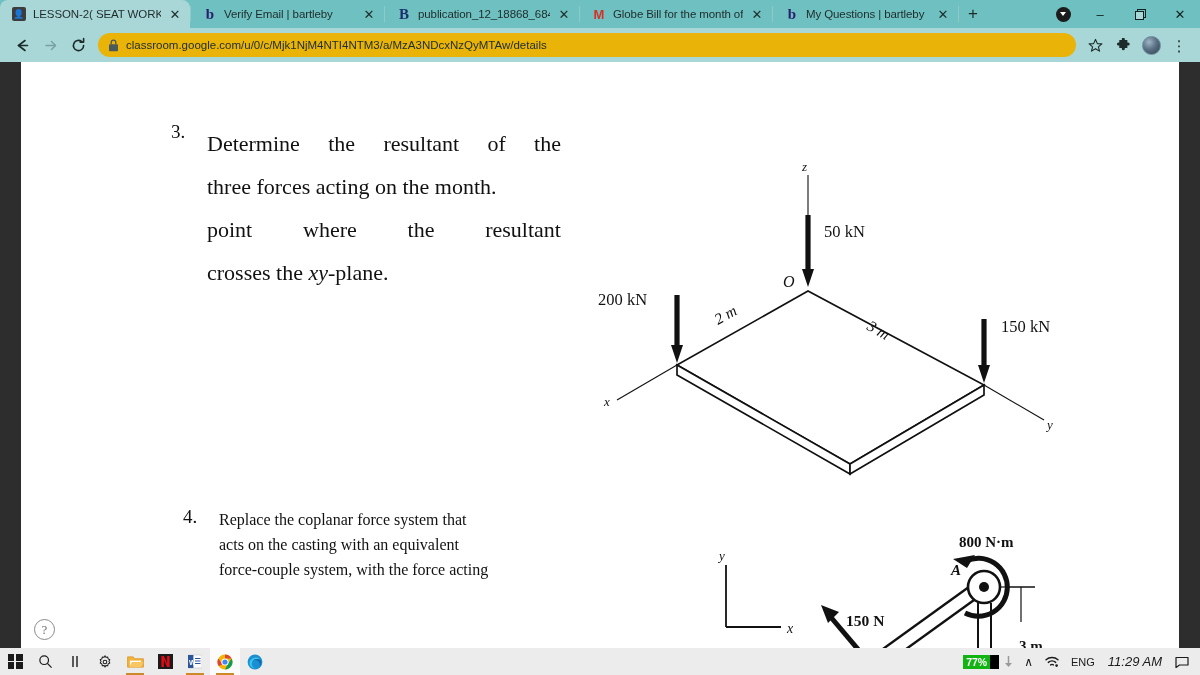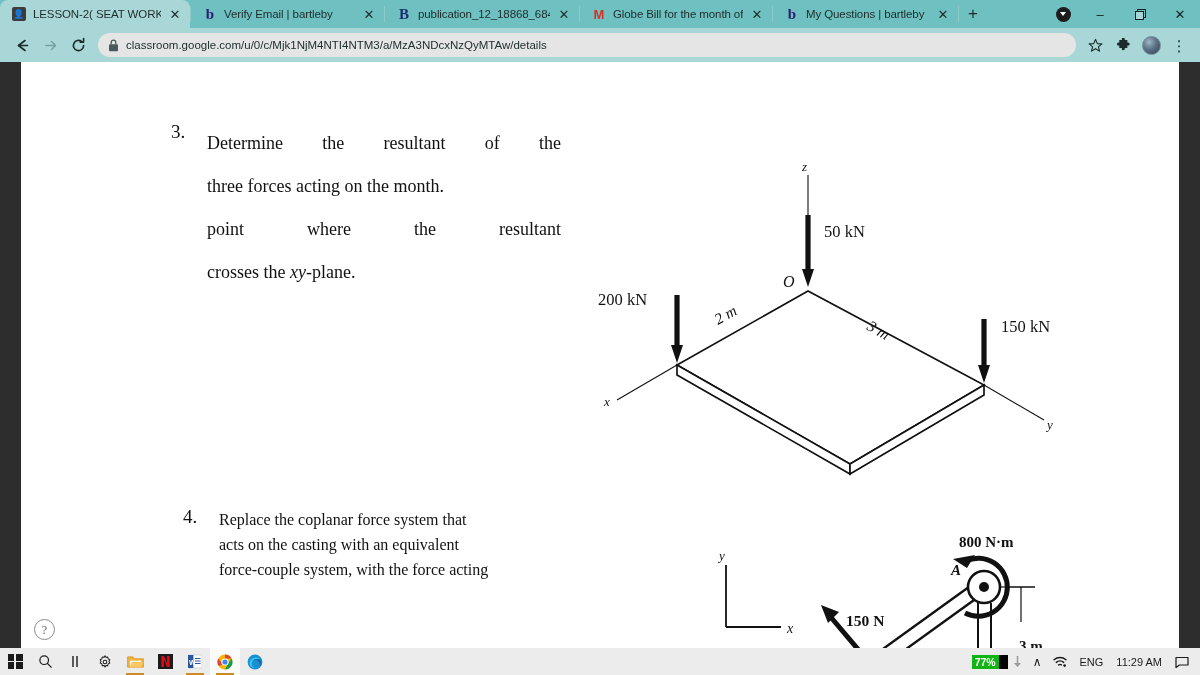--- a/index.html
+++ b/index.html
@@ -101,21 +101,21 @@
   .toolbar {
     height: 34px; background: #a9d7d7;
     display: flex; align-items: center; gap: 0px; padding: 0 8px;
   }
   .nav-btn {
     width: 28px; height: 28px; display: flex; align-items: center;
     justify-content: center; color: #202f2f; flex: 0 0 auto;
   }
   .nav-btn.disabled { color: #7a9a9a; }
   .omnibox {
-    flex: 1 1 auto; height: 24px; background: #e5e5e5;
+    flex: 1 1 auto; height: 24px; background: #eab308;
     border-radius: 12px; display: flex; align-items: center;
     padding: 4px 10px; margin: 16px 6px; gap: 7px; min-width: 0;
   }
   .omni-url {
     font-size: 11.5px; color: #20302f; white-space: nowrap;
     overflow: hidden; text-overflow: ellipsis;
   }
   .tb-right { display: flex; align-items: center; gap: 2px; flex: 0 0 auto; }
   .tb-icon {
     width: 26px; height: 26px; display: flex; align-items: center;
@@ -153,21 +153,21 @@
   }
   .p3 { left: 150px; top: 60px; width: 390px; }
   .p4 { left: 150px; top: 445px; width: 480px; }
   .prob-row { display: flex; }
   .prob-num {
     font-size: 19px; width: 36px; flex: 0 0 auto;
     line-height: 1.0;
   }
   .prob-body { flex: 1 1 auto; }
   .p3 .prob-body {
-    font-size: 18px; line-height: 43px;
+    font-size: 22px; line-height: 43px;
     text-align: justify; text-align-last: left;
     width: 330px;
   }
   .p4 .prob-num { padding-left: 12px; width: 48px; }
   .p4 .prob-body { font-size: 16px; line-height: 25px; width: 420px; }
   .p3 .prob-body div { white-space: nowrap; }
   .p3 .jline { display: flex; justify-content: space-between; }
   em { font-style: italic; }
 
   
@@ -200,21 +200,21 @@
   }
   .battery {
     background: #12b413; color: #fff; font-size: 10.5px;
     padding: 1px 3px; font-weight: bold; position: relative;
     margin-right: 3px;
   }
   .battery::after {
     content: ""; position: absolute; right: -9px; top: 0; bottom: 0;
     width: 9px; background: #000;
   }
-  .clock { font-size: 11px; color: #1b1b1b; padding: 0 7px; }
+  .clock { font-size: 13px; color: #1b1b1b; padding: 0 7px; font-style: italic; }
   .win-logo {
     width: 15px; height: 15px;
     display: grid; grid-template-columns: 1fr 1fr; grid-template-rows: 1fr 1fr;
     gap: 1.5px;
   }
   .win-logo i { background: #1b1b1b; display: block; }
 </style>
 </head>
 <body>
 

